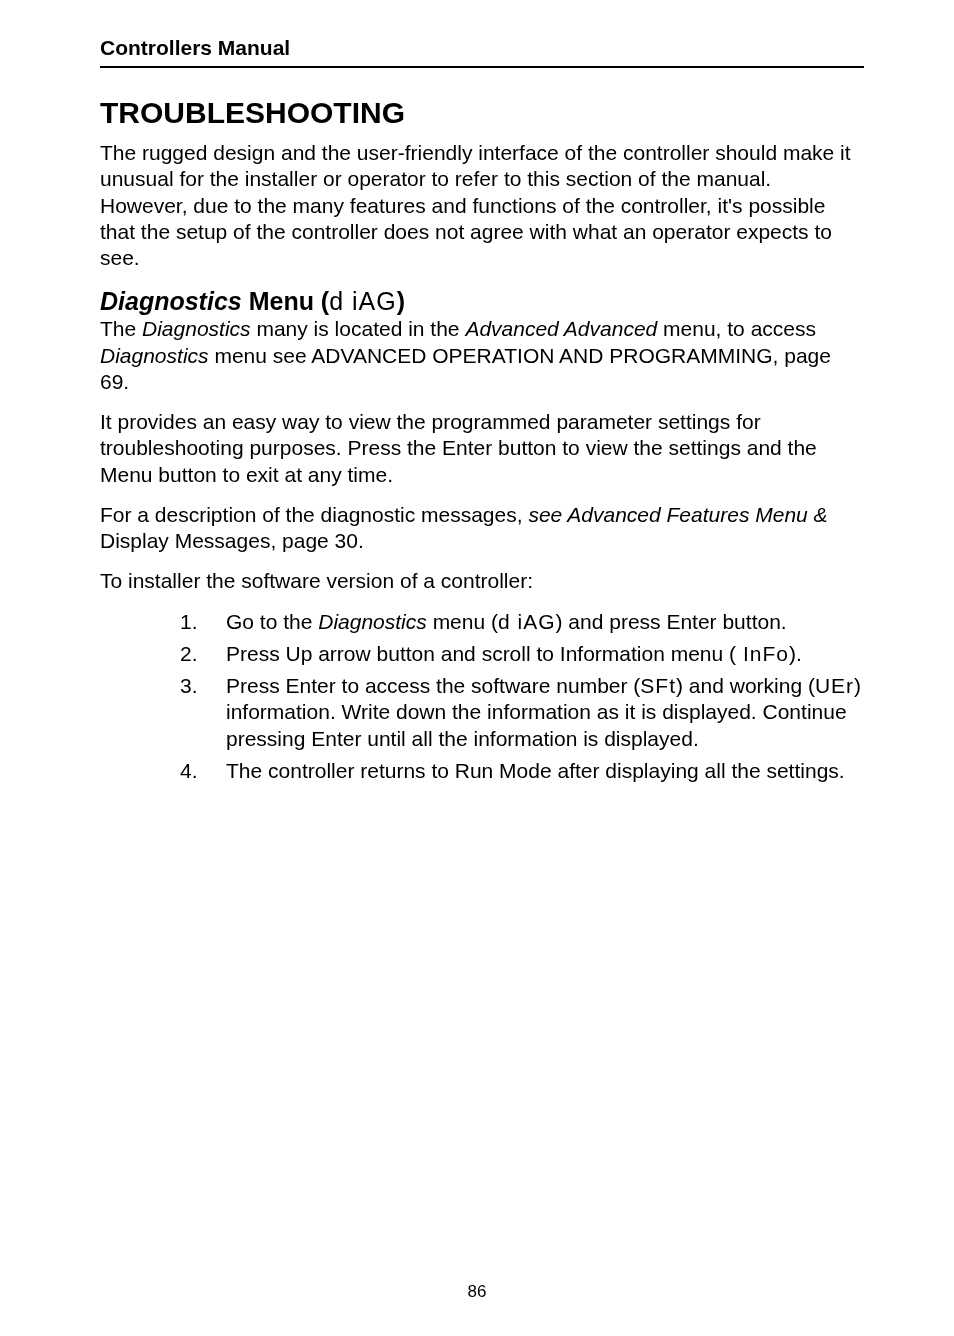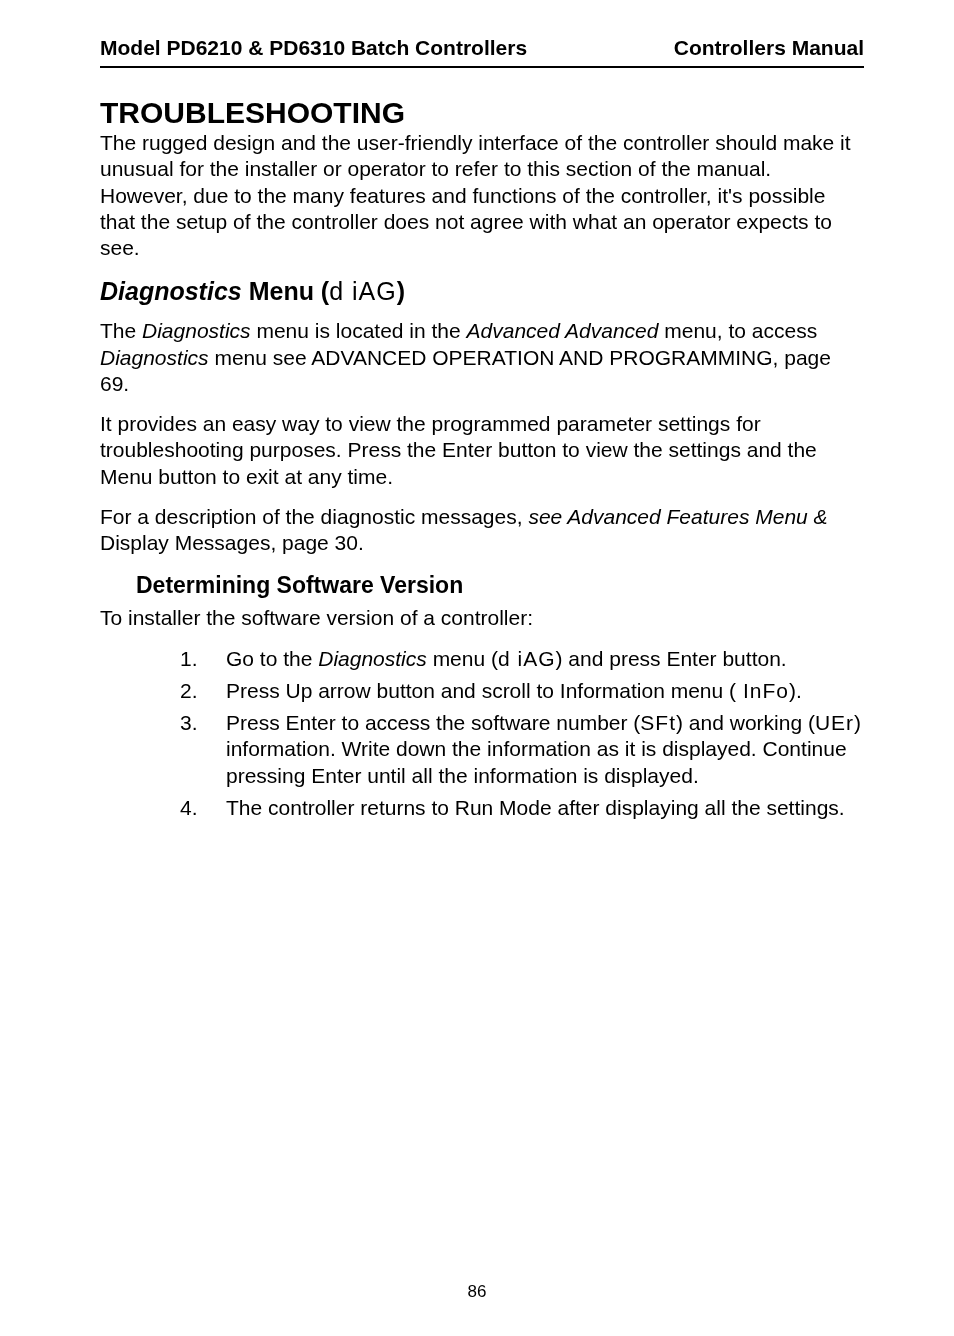--- a/index.html
+++ b/index.html
@@ -23,32 +23,33 @@
       margin-bottom: 6px;
     }
     .header-rule {
       border: none;
       border-top: 2px solid #000;
       margin-bottom: 28px;
     }
     h1 {
       font-size: 30px;
       font-weight: bold;
+      margin-bottom: 10px;
     }
     .body-text {
       font-size: 21px;
       line-height: 1.25;
       margin-bottom: 14px;
     }
     h2 {
       font-size: 25px;
       font-weight: bold;
       font-style: italic;
       margin-top: 16px;
-      margin-bottom: 12px;
+      margin-bottom: 0;
     }
     h2 .non-italic {
       font-style: normal;
     }
     h2 .seg {
       font-family: Arial, sans-serif;
       font-style: normal;
       font-weight: normal;
       letter-spacing: 1px;
     }
@@ -93,45 +94,43 @@
     }
     .content-wrap {
       position: relative;
     }
   </style>
 </head>
 <body>
 
 <div class="content-wrap">
   <div class="header-row">
-    <span>Model PD6210 &amp; PD6310 Batch Controllers</span>
     <span>Controllers Manual</span>
   </div>
   <hr class="header-rule">
 
   <h1>TROUBLESHOOTING</h1>
 
   <p class="body-text">The rugged design and the user-friendly interface of the controller should make it unusual for the installer or operator to refer to this section of the manual. However, due to the many features and functions of the controller, it's possible that the setup of the controller does not agree with what an operator expects to see.</p>
 
 
   <h2>
     <span>Diagnostics</span><span class="non-italic"> Menu (</span><span class="seg">d iAG</span><span class="non-italic">)</span>
   </h2>
 
   <p class="body-text">
-    <span>The </span><span class="italic">Diagnostics</span><span> menu is located in the </span><span class="italic">Advanced Advanced</span><span> menu, to access </span><span class="italic">Diagnostics</span><span> menu see ADVANCED OPERATION AND PROGRAMMING, page 69.</span>
+    <span>The </span><span class="italic">Diagnostics</span><span> many is located in the </span><span class="italic">Advanced Advanced</span><span> menu, to access </span><span class="italic">Diagnostics</span><span> menu see ADVANCED OPERATION AND PROGRAMMING, page 69.</span>
   </p>
 
   <p class="body-text">It provides an easy way to view the programmed parameter settings for troubleshooting purposes. Press the Enter button to view the settings and the Menu button to exit at any time.</p>
 
   <p class="body-text">
     <span>For a description of the diagnostic messages, </span><span class="italic">see Advanced Features Menu &amp;</span><span> Display Messages, page 30.</span>
   </p>
 
-  <h3>Determining Software Version</h3>
 
   <p class="body-text">To installer the software version of a controller:</p>
 
   <ol class="numbered">
     <li>
       <span class="num">1.</span>
       <span class="txt">
         <span>Go to the </span><span class="italic">Diagnostics</span><span> menu (</span><span class="seg-inline">d iAG</span><span>) and press Enter button.</span>
       </span>
     </li>

